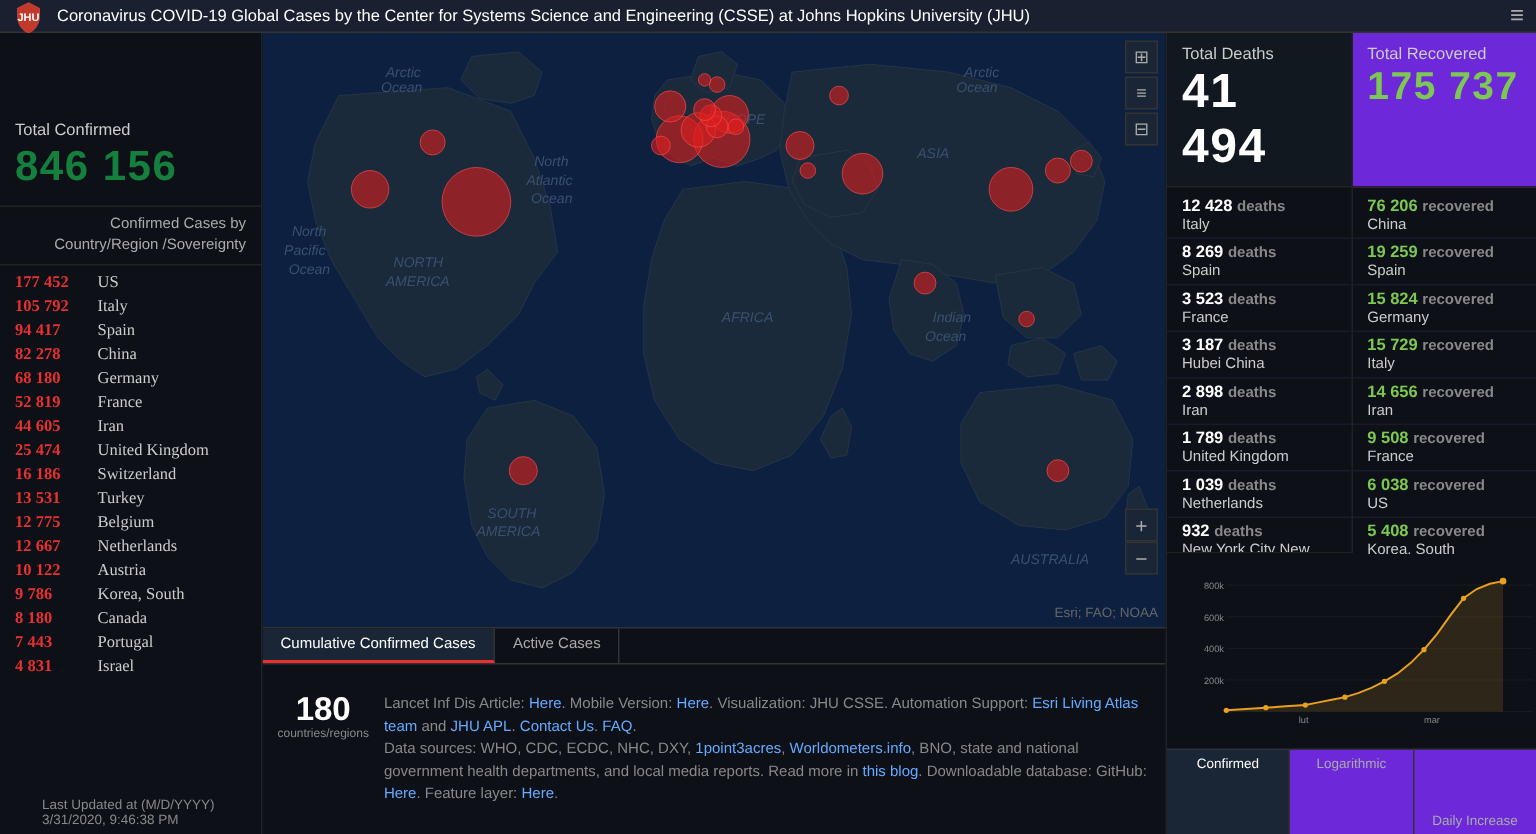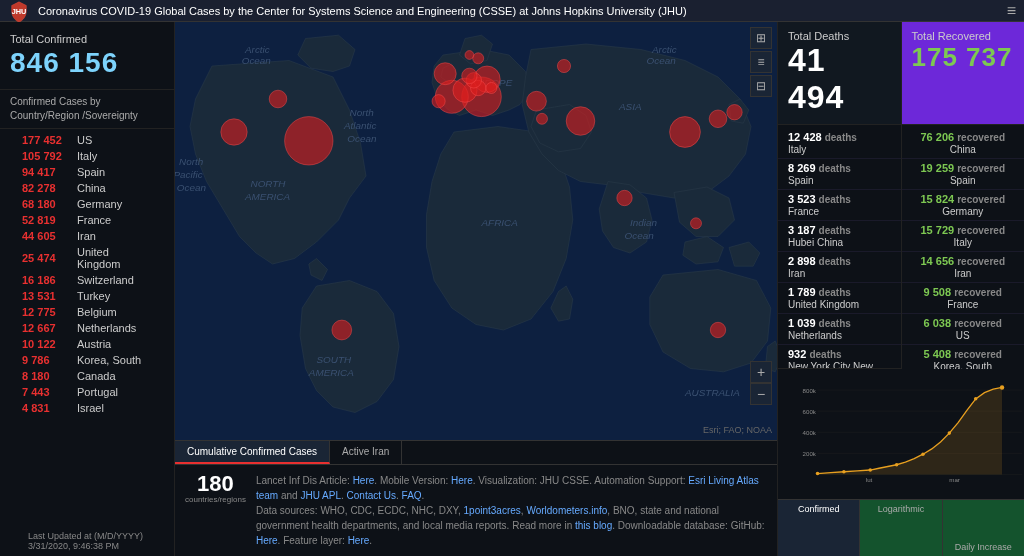--- a/index.html
+++ b/index.html
@@ -51,44 +51,46 @@
       width: 175px;
       background: #0d1117;
       border-right: 1px solid #222;
       display: flex;
       flex-direction: column;
       flex-shrink: 0;
     }
     #confirmed-total {
       padding: 10px 10px;
       border-bottom: 1px solid #222;
+      margin-top: 48px;
     }
     #confirmed-total .label {
       color: #ccc;
       font-size: 11px;
       line-height: 1.4;
     }
     #confirmed-total .number {
-      color: #7dd3fc;
+      color: #15803d;
       font-size: 28px;
       font-weight: bold;
       letter-spacing: 1px;
     }
     #country-list-header {
       padding: 5px 10px;
       color: #aaa;
       font-size: 10px;
-      text-align: left;
+      text-align: right;
       border-bottom: 1px solid #222;
       line-height: 1.4;
     }
     #country-list {
       flex: 1;
       overflow-y: auto;
-      padding: 3px 12px;
+      padding: 3px 0;
+      font-family: Liberation Serif, serif;
     }
     #country-list::-webkit-scrollbar { width: 4px; }
     #country-list::-webkit-scrollbar-track { background: #111; }
     #country-list::-webkit-scrollbar-thumb { background: #444; }
     .country-item {
       display: flex;
       align-items: center;
       padding: 2px 10px;
       cursor: pointer;
     }
@@ -211,21 +213,21 @@
     }
     .map-tab.active {
       background: #1a2535;
       color: #fff;
       border-bottom: 2px solid #e83030;
     }
     
     #info-panel {
       background: #0d1117;
       border-top: 1px solid #333;
-      padding: 8px 10px;
+      padding: 19px 10px;
       font-size: 9px;
       color: #888;
       display: flex;
       align-items: flex-start;
       gap: 10px;
       flex-shrink: 0;
     }
     #countries-count {
       display: flex;
       flex-direction: column;
@@ -302,21 +304,21 @@
       background: #0d1117;
       position: relative;
       flex-shrink: 0;
     }
     #chart-svg {
       width: 100%;
       height: 100%;
     }
     #chart-tabs {
       display: flex;
-      background: #14532d;
+      background: #6d28d9;
       border-top: 1px solid #333;
       flex-shrink: 0;
     }
     .chart-tab {
       flex: 1;
       text-align: center;
       padding: 4px 2px;
       cursor: pointer;
       color: #aaa;
       font-size: 9px;
@@ -557,21 +559,21 @@
         <div class="zoom-btn">+</div>
         <div class="zoom-btn">−</div>
       </div>
 
       
       <div id="map-attribution">Esri; FAO; NOAA</div>
     </div>
 
     <div id="map-tabs">
       <div class="map-tab active">Cumulative Confirmed Cases</div>
-      <div class="map-tab">Active Iran</div>
+      <div class="map-tab">Active Cases</div>
     </div>
 
     <div id="info-panel">
       <div id="countries-count">
         <div class="big-num">180</div>
         <div class="sub">countries/regions</div>
       </div>
       <div id="info-text">
         Lancet Inf Dis Article: <a>Here</a>. Mobile Version: <a>Here</a>. Visualization: JHU CSSE. Automation Support: <a>Esri Living Atlas team</a> and <a>JHU APL</a>. <a>Contact Us</a>. <a>FAQ</a>.<br>
         Data sources: WHO, CDC, ECDC, NHC, DXY, <a>1point3acres</a>, <a>Worldometers.info</a>, BNO, state and national government health departments, and local media reports. Read more in <a>this blog</a>. Downloadable database: GitHub: <a>Here</a>. Feature layer: <a>Here</a>.
@@ -600,21 +602,21 @@
           <div class="death-item"><span class="d-count">8 269 <span class="d-label">deaths</span></span><br><span class="d-place">Spain</span></div>
           <div class="death-item"><span class="d-count">3 523 <span class="d-label">deaths</span></span><br><span class="d-place">France</span></div>
           <div class="death-item"><span class="d-count">3 187 <span class="d-label">deaths</span></span><br><span class="d-place">Hubei China</span></div>
           <div class="death-item"><span class="d-count">2 898 <span class="d-label">deaths</span></span><br><span class="d-place">Iran</span></div>
           <div class="death-item"><span class="d-count">1 789 <span class="d-label">deaths</span></span><br><span class="d-place">United Kingdom</span></div>
           <div class="death-item"><span class="d-count">1 039 <span class="d-label">deaths</span></span><br><span class="d-place">Netherlands</span></div>
           <div class="death-item"><span class="d-count">932 <span class="d-label">deaths</span></span><br><span class="d-place">New York City New York US</span></div>
           <div class="death-item"><span class="d-count">705 <span class="d-label">deaths</span></span><br><span class="d-place">Belgium</span></div>
         </div>
 
-      <div id="recovered-list" style="flex: 1 1 0%; overflow-y: auto; padding: 3px 0px; text-align: center;">
+      <div id="recovered-list" style="flex: 1 1 0%; overflow-y: auto; padding: 3px 0px;">
 
       <div class="death-item"><span class="d-count" style="color:#7dc852">76 206 <span class="d-label">recovered</span></span><br><span class="d-place">China</span></div>
           <div class="death-item"><span class="d-count" style="color:#7dc852">19 259 <span class="d-label">recovered</span></span><br><span class="d-place">Spain</span></div>
           <div class="death-item"><span class="d-count" style="color:#7dc852">15 824 <span class="d-label">recovered</span></span><br><span class="d-place">Germany</span></div>
           <div class="death-item"><span class="d-count" style="color:#7dc852">15 729 <span class="d-label">recovered</span></span><br><span class="d-place">Italy</span></div>
           <div class="death-item"><span class="d-count" style="color:#7dc852">14 656 <span class="d-label">recovered</span></span><br><span class="d-place">Iran</span></div>
           <div class="death-item"><span class="d-count" style="color:#7dc852">9 508 <span class="d-label">recovered</span></span><br><span class="d-place">France</span></div>
           <div class="death-item"><span class="d-count" style="color:#7dc852">6 038 <span class="d-label">recovered</span></span><br><span class="d-place">US</span></div>
           <div class="death-item"><span class="d-count" style="color:#7dc852">5 408 <span class="d-label">recovered</span></span><br><span class="d-place">Korea, South</span></div>
           <div class="death-item"><span class="d-count" style="color:#7dc852">1 823 <span class="d-label">recovered</span></span><br><span class="d-place">Switzerland</span></div>

